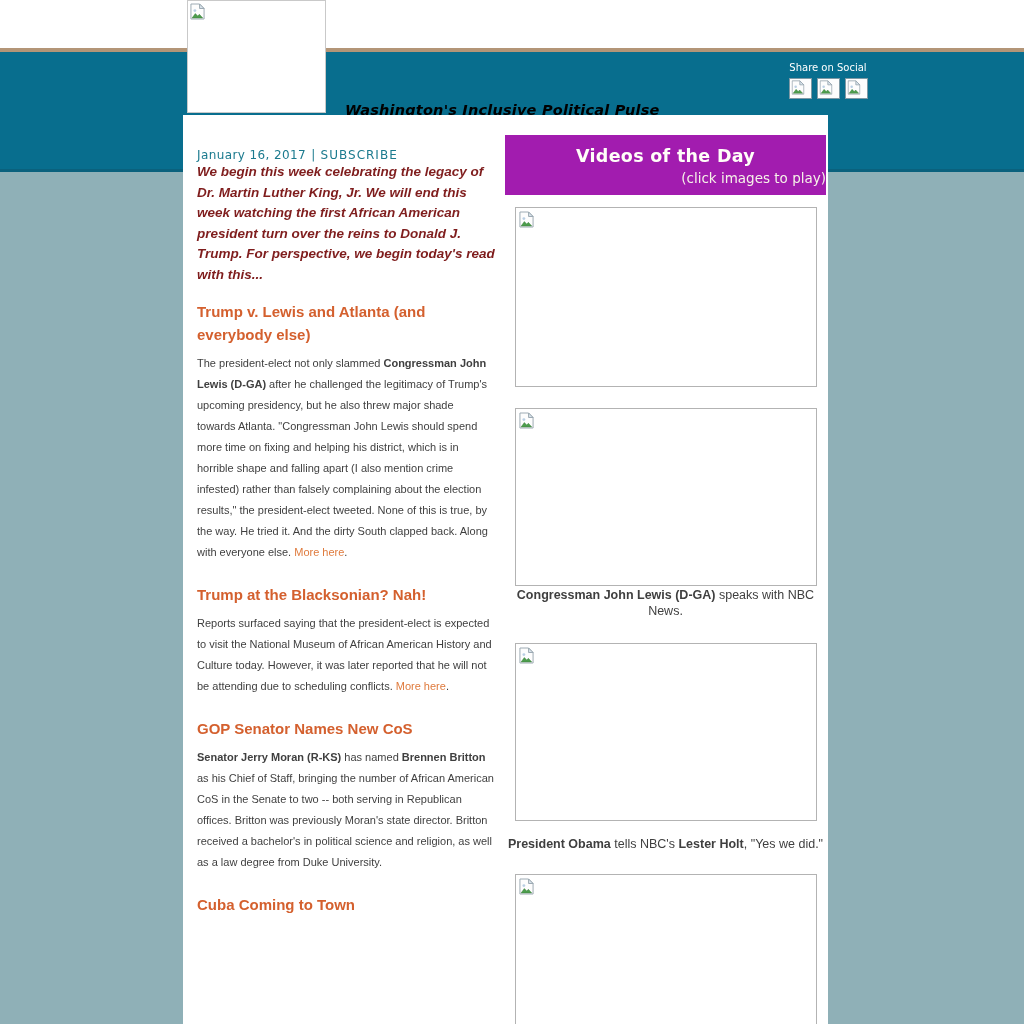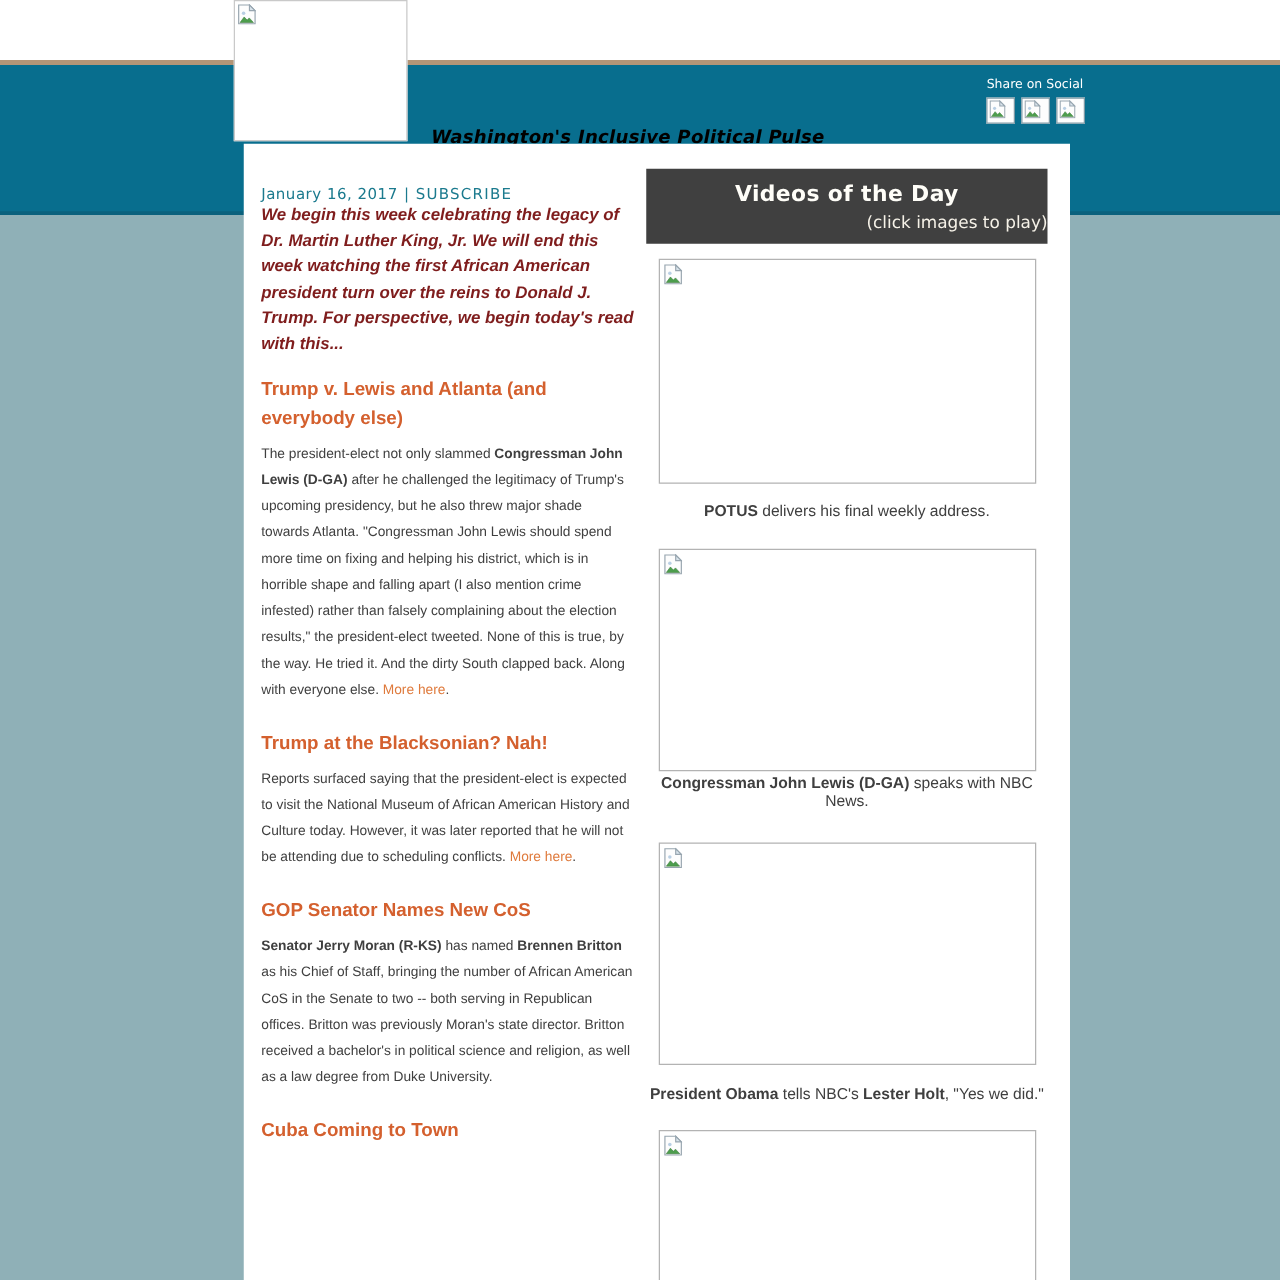--- a/index.html
+++ b/index.html
@@ -14,35 +14,35 @@
   .teal-band{position:absolute;top:52px;left:0;width:1024px;height:117px;background:#086e8e;border-bottom:3px solid #0a617d;}
   .head-text{position:absolute;left:345px;top:58px;color:#000000;font-family:"DejaVu Sans",sans-serif;width:330px;margin-top:44px;}
   .tagline{font-size:14.5px;font-weight:bold;font-style:italic;letter-spacing:.2px;margin:0 0 8px 0;}
   .sub-line{font-size:12.5px;line-height:16px;}
   .share{position:absolute;left:786px;top:62px;width:84px;text-align:center;color:#ffffff;}
   .share-label{font-family:"DejaVu Sans",sans-serif;font-size:10px;margin-bottom:5px;}
   .share-icons{display:flex;gap:5px;justify-content:center;}
   .sicon{width:19px;height:17px;background:#fdfdfd;border:1px solid #7e99a5;display:flex;align-items:flex-start;justify-content:flex-start;padding:1px;cursor:pointer;}
   .logo-box{position:absolute;left:187px;top:0;width:133px;height:107px;background:#ffffff;border:1px solid #c9c9c9;padding:2px;cursor:pointer;}
   
-  .content{position:absolute;left:195px;top:115px;width:645px;height:909px;background:#ffffff;overflow:hidden;padding-left:16px;}
+  .content{position:absolute;left:183px;top:115px;width:645px;height:909px;background:#ffffff;overflow:hidden;}
   .leftcol{position:absolute;left:14px;top:33px;width:298px;}
   .rightcol{position:absolute;left:322px;top:20px;width:321px;}
   
   .dateline{font-family:"DejaVu Sans",sans-serif;font-size:12px;color:#1b7a8e;letter-spacing:.4px;}
   .dateline .sep{margin:0 5px;}
   .subscribe{letter-spacing:1px;cursor:pointer;text-decoration:none;color:#1b7a8e;}
   .intro{font-size:13.5px;line-height:20.5px;font-weight:bold;font-style:italic;color:#7f1d1d;}
   .art-h{font-size:15px;line-height:23px;color:#d4602e;font-weight:bold;margin:20px 0 7px 0;}
   .art-h.first{margin-top:15px;}
   .art-body{font-size:11px;line-height:21px;color:#3f3f3f;margin:0;}
   .art-body .b{font-weight:bold;}
   .lnk{color:#df7a3c;cursor:pointer;}
   
-  .vhead{width:321px;height:60px;background:#404040;color:#fffef8;text-align:center;font-family:"DejaVu Sans",sans-serif;}
+  .vhead{width:321px;height:60px;background:#a21caf;color:#fffef8;text-align:center;font-family:"DejaVu Sans",sans-serif;}
   .vtitle{font-size:17.5px;font-weight:bold;padding-top:11px;letter-spacing:.3px;}
   .vsub{font-size:13.5px;margin-top:4px;color:#f6f2e8;text-align:right;}
   .thumb{width:294px;height:170px;background:#ffffff;border:1px solid #b3b3b3;margin:0 auto;padding:3px;cursor:pointer;}
   .cap{font-size:12.5px;color:#3f3f3f;text-align:center;line-height:15.5px;}
   .cap .b{font-weight:bold;}
   .mt12{margin-top:12px;} .mt14{margin-top:2px;} .mt15{margin-top:15px;}
   .mt16{margin-top:16px;} .mt21{margin-top:21px;} .mt24{margin-top:24px;}
   .hidden-defs{position:absolute;width:0;height:0;overflow:hidden;}
 </style>
 </head>
@@ -126,21 +126,20 @@
     <div class="vhead">
       <div class="vtitle">Videos of the Day</div>
       <div class="vsub">(click images to play)</div>
     </div>
 
     <div class="thumb mt12" style="height:172px">
       <svg width="15" height="17" viewBox="0 0 16 18">
           <use href="#brkimg"></use>
         </svg>
     </div>
-    <div class="cap mt15"><span class="b">POTUS</span><span> delivers his final weekly address.</span></div>
 
     <div class="thumb mt21">
       <svg width="15" height="17" viewBox="0 0 16 18">
           <use href="#brkimg"></use>
         </svg>
     </div>
     <div class="cap mt14"><span class="b">Congressman John Lewis (D-GA)</span><span> speaks with NBC News.</span></div>
 
     <div class="thumb mt24">
       <svg width="15" height="17" viewBox="0 0 16 18">

